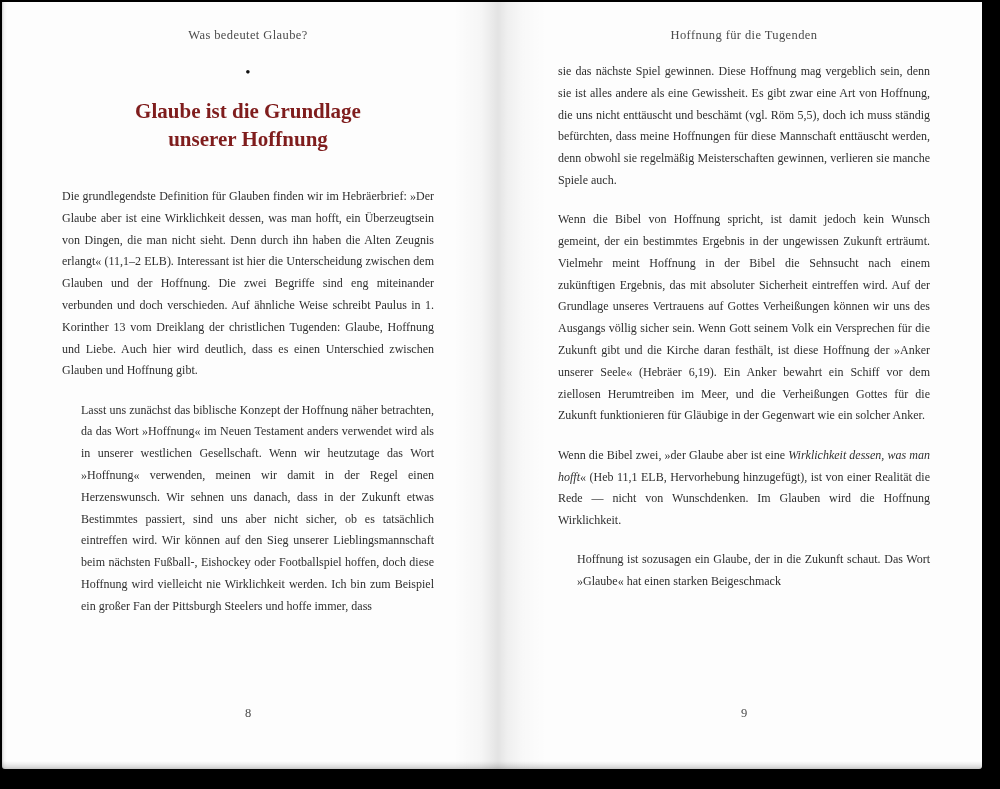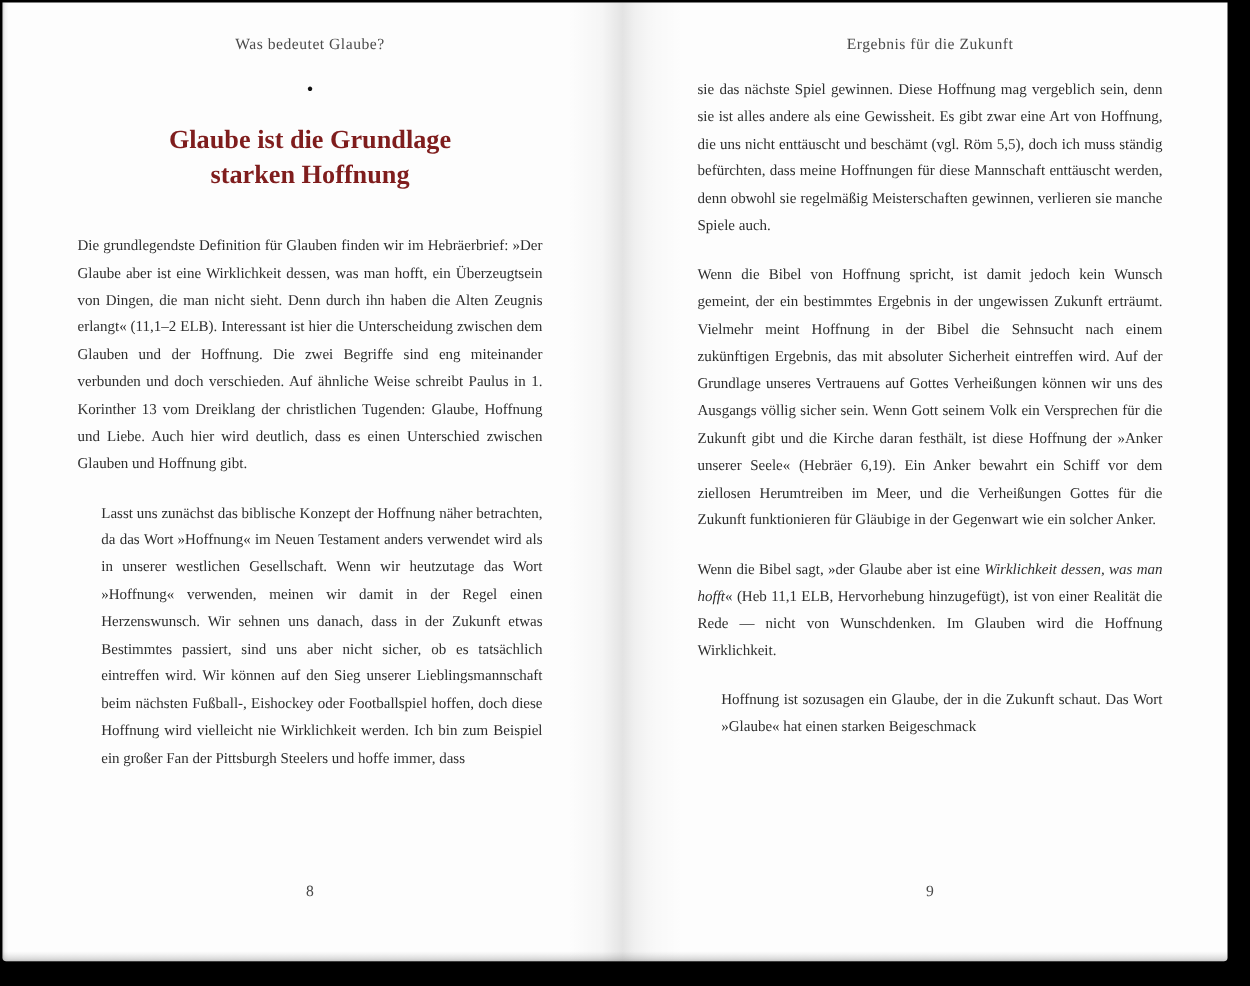--- a/index.html
+++ b/index.html
@@ -108,37 +108,37 @@
 
 <div class="scene">
   <div class="book">
     <div class="book-left-edge"></div>
 
     <div class="page page-left">
       <div class="running-header">Was bedeutet Glaube?</div>
       <div class="section-marker">•</div>
       <div class="chapter-title">
         <span>Glaube ist die Grundlage</span><br>
-        <span>starken Hoffnung</span>
+        <span>unserer Hoffnung</span>
       </div>
       <div class="body-text body-left">
         <p>Die grundlegendste Definition für Glauben finden wir im Hebräerbrief: »Der Glaube aber ist eine Wirklichkeit dessen, was man hofft, ein Überzeugtsein von Dingen, die man nicht sieht. Denn durch ihn haben die Alten Zeugnis erlangt« (11,1–2 ELB). Interessant ist hier die Unterscheidung zwischen dem Glauben und der Hoffnung. Die zwei Begriffe sind eng miteinander verbunden und doch verschieden. Auf ähnliche Weise schreibt Paulus in 1. Korinther 13 vom Dreiklang der christlichen Tugenden: Glaube, Hoffnung und Liebe. Auch hier wird deutlich, dass es einen Unterschied zwischen Glauben und Hoffnung gibt.</p>
         <p>Lasst uns zunächst das biblische Konzept der Hoffnung näher betrachten, da das Wort »Hoffnung« im Neuen Testament anders verwendet wird als in unserer westlichen Gesellschaft. Wenn wir heutzutage das Wort »Hoffnung« verwenden, meinen wir damit in der Regel einen Herzenswunsch. Wir sehnen uns danach, dass in der Zukunft etwas Bestimmtes passiert, sind uns aber nicht sicher, ob es tatsächlich eintreffen wird. Wir können auf den Sieg unserer Lieblingsmannschaft beim nächsten Fußball-, Eishockey oder Footballspiel hoffen, doch diese Hoffnung wird vielleicht nie Wirklichkeit werden. Ich bin zum Beispiel ein großer Fan der Pittsburgh Steelers und hoffe immer, dass</p>
       </div>
       <div class="page-number">8</div>
     </div>
 
     <div class="gutter"></div>
 
     <div class="page page-right">
-      <div class="running-header">Ergebnis für die Zukunft</div>
+      <div class="running-header">Hoffnung für die Tugenden</div>
       <div class="body-text body-right">
         <p>sie das nächste Spiel gewinnen. Diese Hoffnung mag vergeblich sein, denn sie ist alles andere als eine Gewissheit. Es gibt zwar eine Art von Hoffnung, die uns nicht enttäuscht und beschämt (vgl. Röm 5,5), doch ich muss ständig befürchten, dass meine Hoffnungen für diese Mannschaft enttäuscht werden, denn obwohl sie regelmäßig Meisterschaften gewinnen, verlieren sie manche Spiele auch.</p>
         <p>Wenn die Bibel von Hoffnung spricht, ist damit jedoch kein Wunsch gemeint, der ein bestimmtes Ergebnis in der ungewissen Zukunft erträumt. Vielmehr meint Hoffnung in der Bibel die Sehnsucht nach einem zukünftigen Ergebnis, das mit absoluter Sicherheit eintreffen wird. Auf der Grundlage unseres Vertrauens auf Gottes Verheißungen können wir uns des Ausgangs völlig sicher sein. Wenn Gott seinem Volk ein Versprechen für die Zukunft gibt und die Kirche daran festhält, ist diese Hoffnung der »Anker unserer Seele« (Hebräer 6,19). Ein Anker bewahrt ein Schiff vor dem ziellosen Herumtreiben im Meer, und die Verheißungen Gottes für die Zukunft funktionieren für Gläubige in der Gegenwart wie ein solcher Anker.</p>
-        <p><span>Wenn die Bibel sagt, »der Glaube aber ist eine </span><em>Wirklichkeit dessen, was man hofft</em><span>« (Heb 11,1 ELB, Hervorhebung hinzugefügt), ist von einer Realität die Rede — nicht von Wunschdenken. Im Glauben wird die Hoffnung Wirklichkeit.</span></p>
+        <p><span>Wenn die Bibel zwei, »der Glaube aber ist eine </span><em>Wirklichkeit dessen, was man hofft</em><span>« (Heb 11,1 ELB, Hervorhebung hinzugefügt), ist von einer Realität die Rede — nicht von Wunschdenken. Im Glauben wird die Hoffnung Wirklichkeit.</span></p>
         <p>Hoffnung ist sozusagen ein Glaube, der in die Zukunft schaut. Das Wort »Glaube« hat einen starken Beigeschmack</p>
       </div>
       <div class="page-number">9</div>
     </div>
 
     <div class="page-edges-bottom"></div>
   </div>
 </div>
 
 </body></html>

